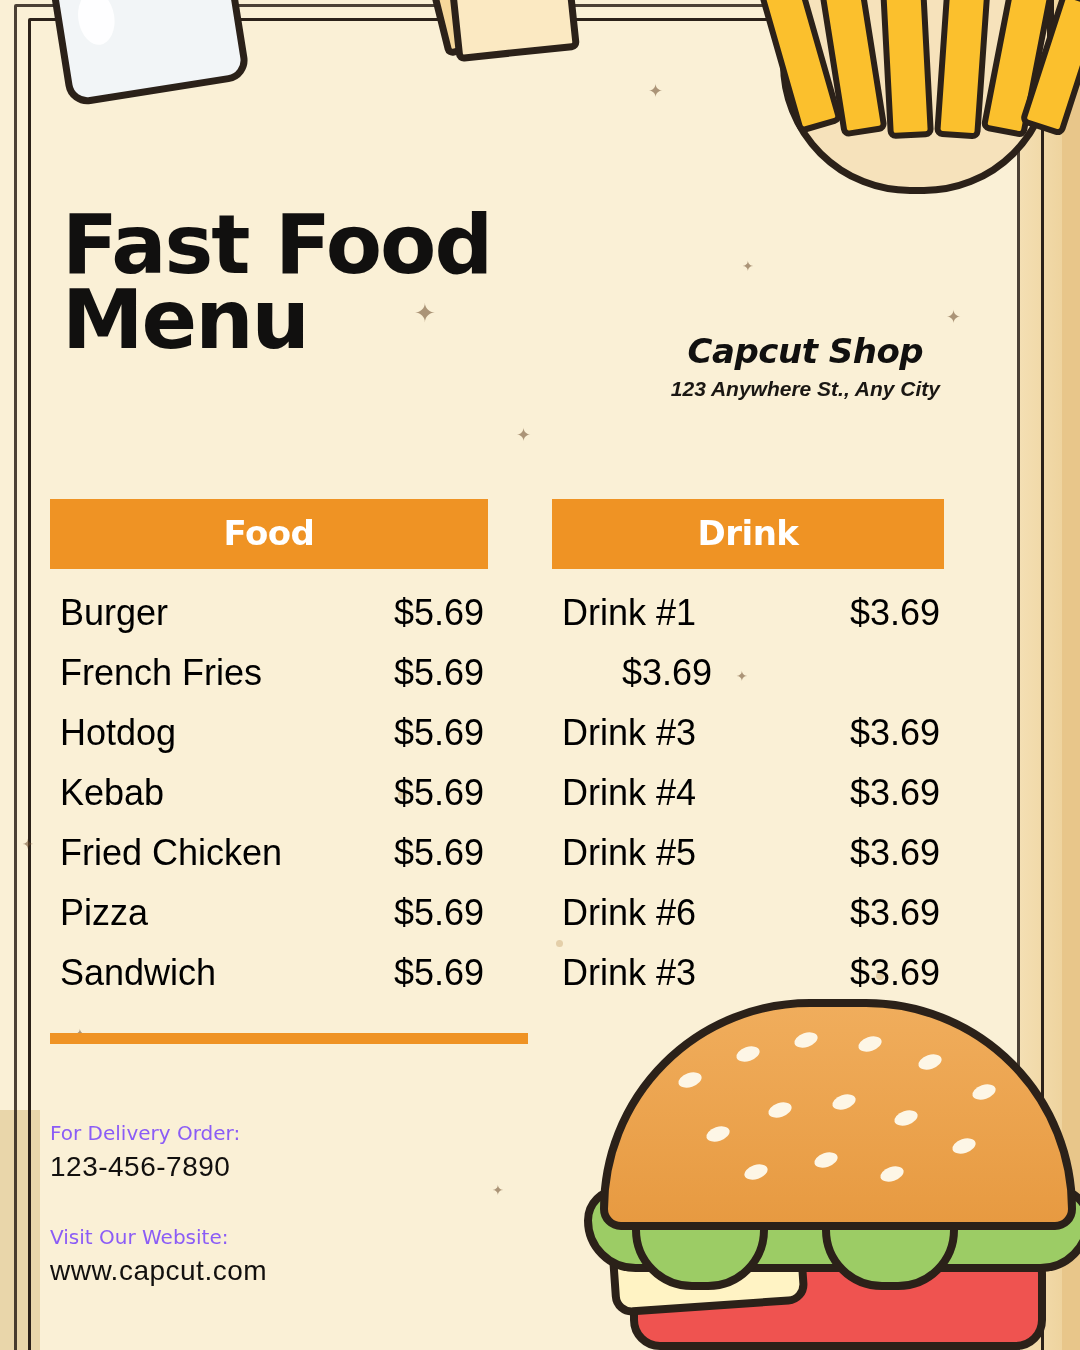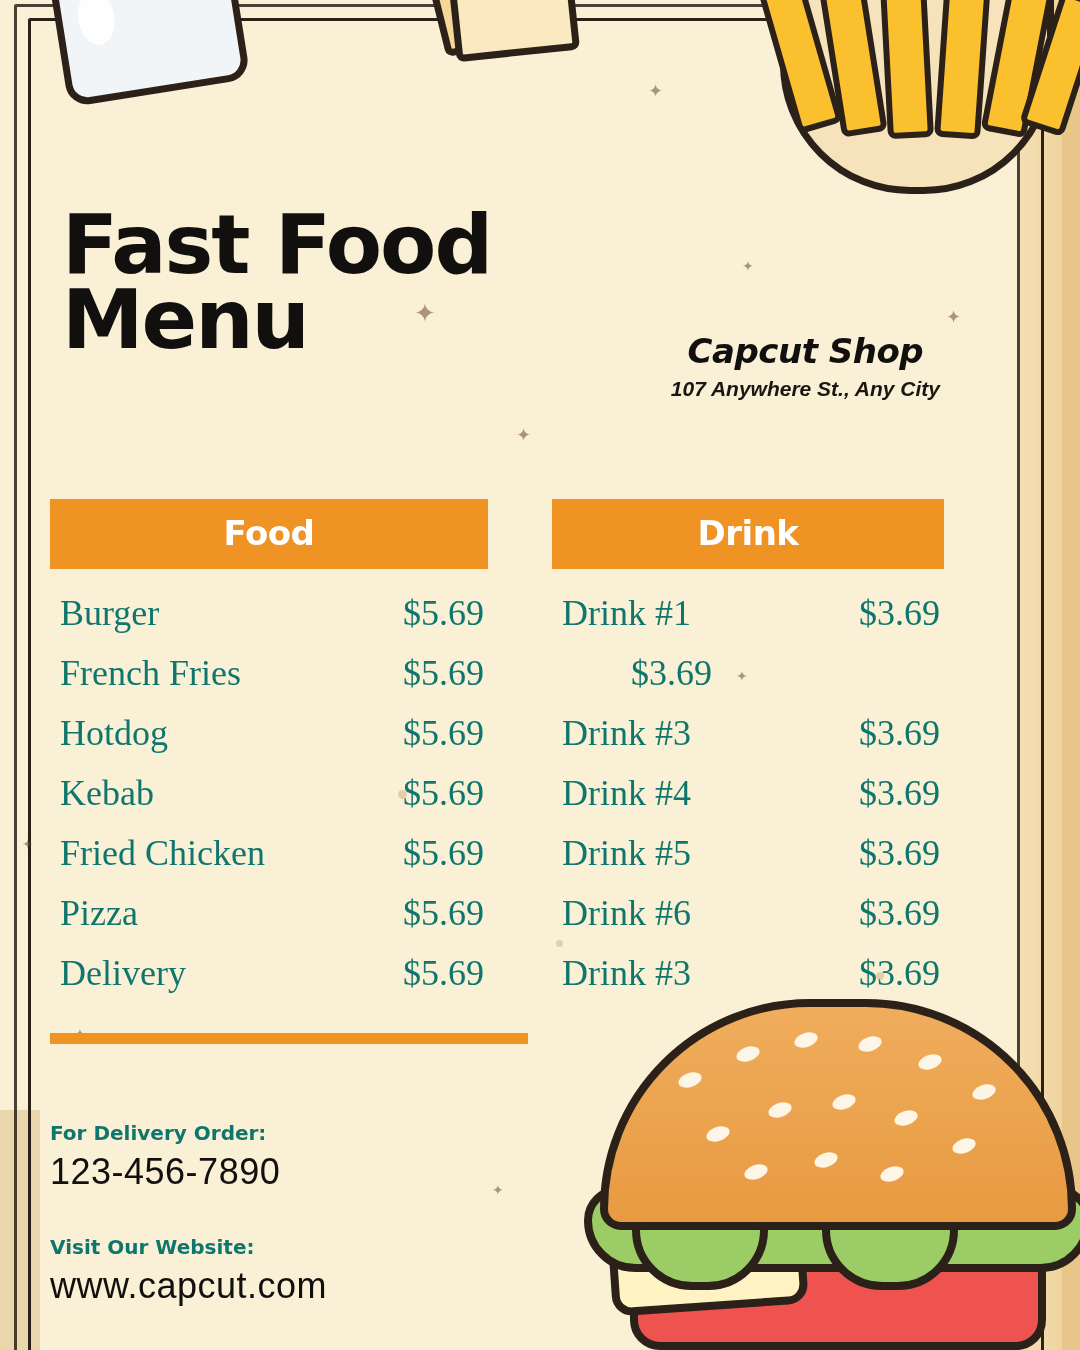--- a/index.html
+++ b/index.html
@@ -238,44 +238,43 @@
     font-size: 34px;
     text-align: center;
     letter-spacing: -.5px;
     padding: 14px 0 16px;
   }
   .rows { margin-top: 14px; }
   .row {
     display: flex;
     align-items: baseline;
     font-size: 36px;
-    color: #0f766e;
+    color: #000000;
     padding: 9px 4px 9px 10px;
-    font-family: Liberation Serif, serif;
   }
   .row .item { flex: 1; }
   .row .price { width: 160px; text-align: right; }
   .col.drink .row .price { width: 150px; }
 
   .divider {
     position: absolute;
     left: 50px; top: 986px;
     width: 478px; height: 11px;
     background: #ef9324;
   }
 
   .footer { position: absolute; left: 50px; top: 1074px; }
   .footer-label {
     font-family: "DejaVu Sans", sans-serif;
-    font-weight: 700;
+    font-weight: 400;
     font-size: 20px;
-    color: #0f766e;
+    color: #8b5cf6;
   }
   .footer-value {
-    font-size: 36px;
+    font-size: 28px;
     color: #12100e;
     margin-top: 6px;
     letter-spacing: .5px;
   }
   .footer-group-2 { margin-top: 42px; }
 </style>
 </head>
 <body>
 
 <div class="poster">
@@ -339,21 +338,21 @@
     <span class="crumb" style="left:876px; top:972px; width:8px; height:8px;"></span>
   </div>
 
   <div class="content">
 
     <div class="title">Fast Food
 Menu</div>
 
     <div class="shop-block">
       <div class="shop-name">Capcut Shop</div>
-      <div class="shop-addr">107 Anywhere St., Any City</div>
+      <div class="shop-addr">123 Anywhere St., Any City</div>
     </div>
 
     <div class="columns">
 
       <div class="col food">
         <div class="col-header">Food</div>
         <div class="rows">
           <div class="row">
             <span class="item">Burger</span>
             <span class="price">$5.69</span>
@@ -372,21 +371,21 @@
           </div>
           <div class="row">
             <span class="item">Fried Chicken</span>
             <span class="price">$5.69</span>
           </div>
           <div class="row">
             <span class="item">Pizza</span>
             <span class="price">$5.69</span>
           </div>
           <div class="row">
-            <span class="item">Delivery</span>
+            <span class="item">Sandwich</span>
             <span class="price">$5.69</span>
           </div>
         </div>
       </div>
 
       <div class="col drink">
         <div class="col-header">Drink</div>
         <div class="rows">
           <div class="row">
             <span class="item">Drink #1</span>

